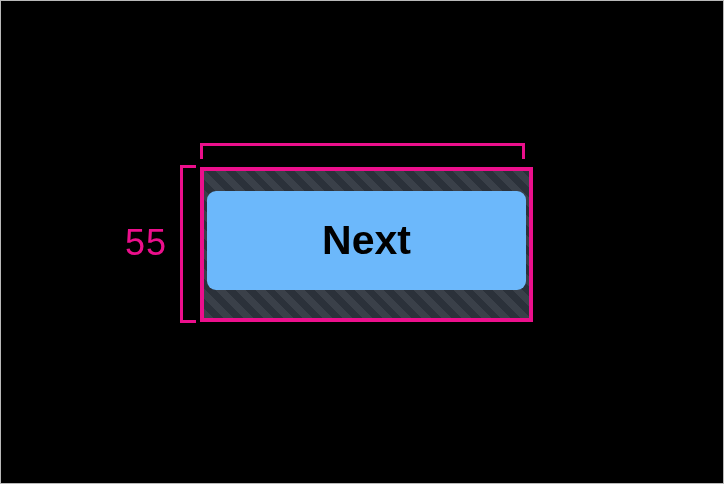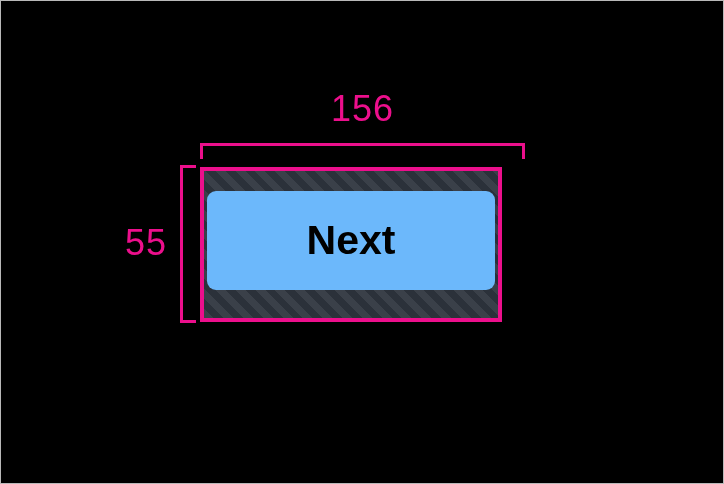--- a/index.html
+++ b/index.html
@@ -69,21 +69,21 @@
     line-height: 40px;
     letter-spacing: 1px;
     font-family: "Liberation Sans", sans-serif;
   }
 
   
   .element-box {
     position: absolute;
     left: 199px;
     top: 166px;
-    width: 302px;
+    width: 333px;
     height: 155px;
     border: 4px solid #ec0f8c;
     box-sizing: border-box;
     background: #c2410c;
   }
 
   
   .element-inner {
     position: absolute;
     inset: 0;
@@ -126,21 +126,20 @@
     font-family: "Liberation Sans", sans-serif;
     letter-spacing: 0px;
     user-select: none;
   }
 </style>
 </head>
 <body>
 
 <div id="screen">
 
-  <div class="dim-label-width">156</div>
 
   <div class="dim-bracket-top"></div>
 
   <div class="dim-label-height">55</div>
 
   <div class="dim-bracket-left"></div>
 
   <div class="element-box">
 
     <div class="element-inner">

